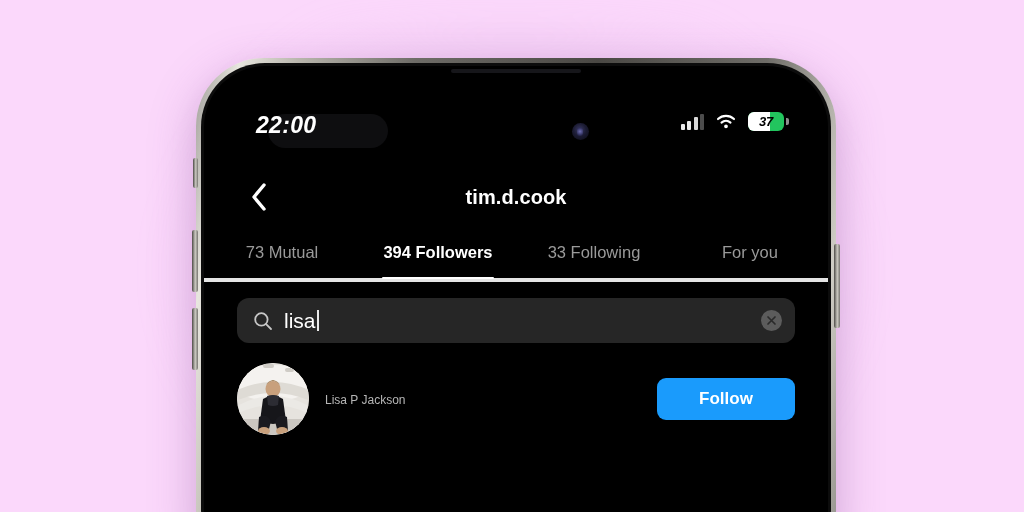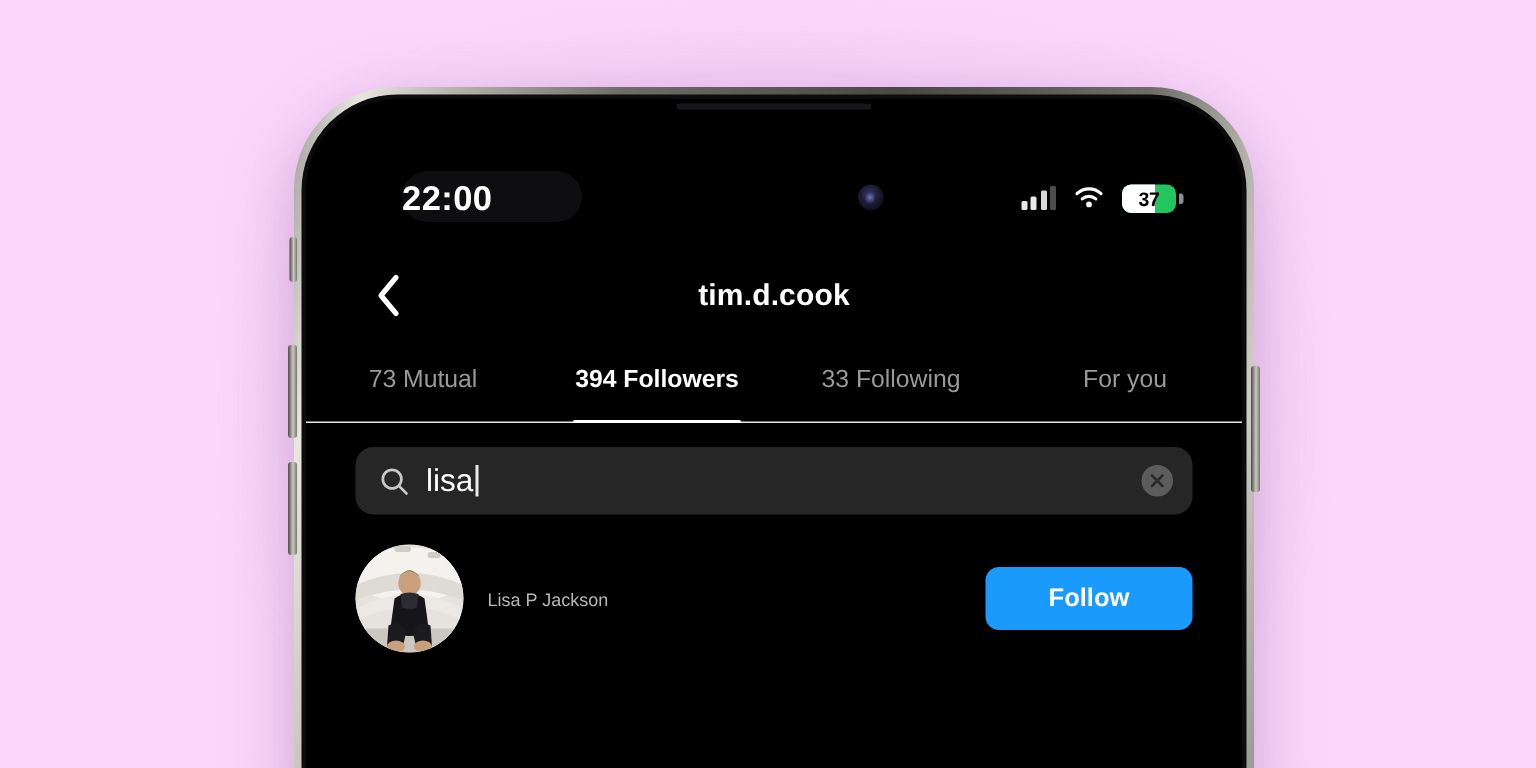--- a/index.html
+++ b/index.html
@@ -118,28 +118,29 @@
     position: absolute;
     left: 5px; top: 4px;
     width: 6px; height: 9px;
     border-radius: 3px;
     background: radial-gradient(circle, #6f6fb4 0%, #2b2b55 70%, transparent 100%);
   }
 
   
   .statusbar {
     position: absolute;
-    left: 16px; right: 0;
+    left: 4px; right: 0;
     top: 46px;
     height: 40px;
     display: flex;
-    align-items: center;
+    align-items: flex-start;
     justify-content: space-between;
     padding: 0 44px 0 48px;
     color: #fff;
+    font-style: italic;
   }
   .status-time {
     font-size: 23px;
     font-weight: 700;
     letter-spacing: 0.3px;
   }
   .status-right {
     display: flex;
     align-items: center;
     gap: 11px;
@@ -217,21 +218,21 @@
   }
 
   
   .tabs {
     position: absolute;
     left: 0; right: 0;
     top: 160px;
     height: 56px;
     display: flex;
     align-items: center;
-    border-bottom: 1px solid #e5e5e5;
+    border-bottom: 4px solid #e5e5e5;
   }
   .tab {
     flex: 1;
     text-align: center;
     font-size: 16.5px;
     color: #9a9a9a;
     height: 100%;
     display: flex;
     align-items: center;
     justify-content: center;

